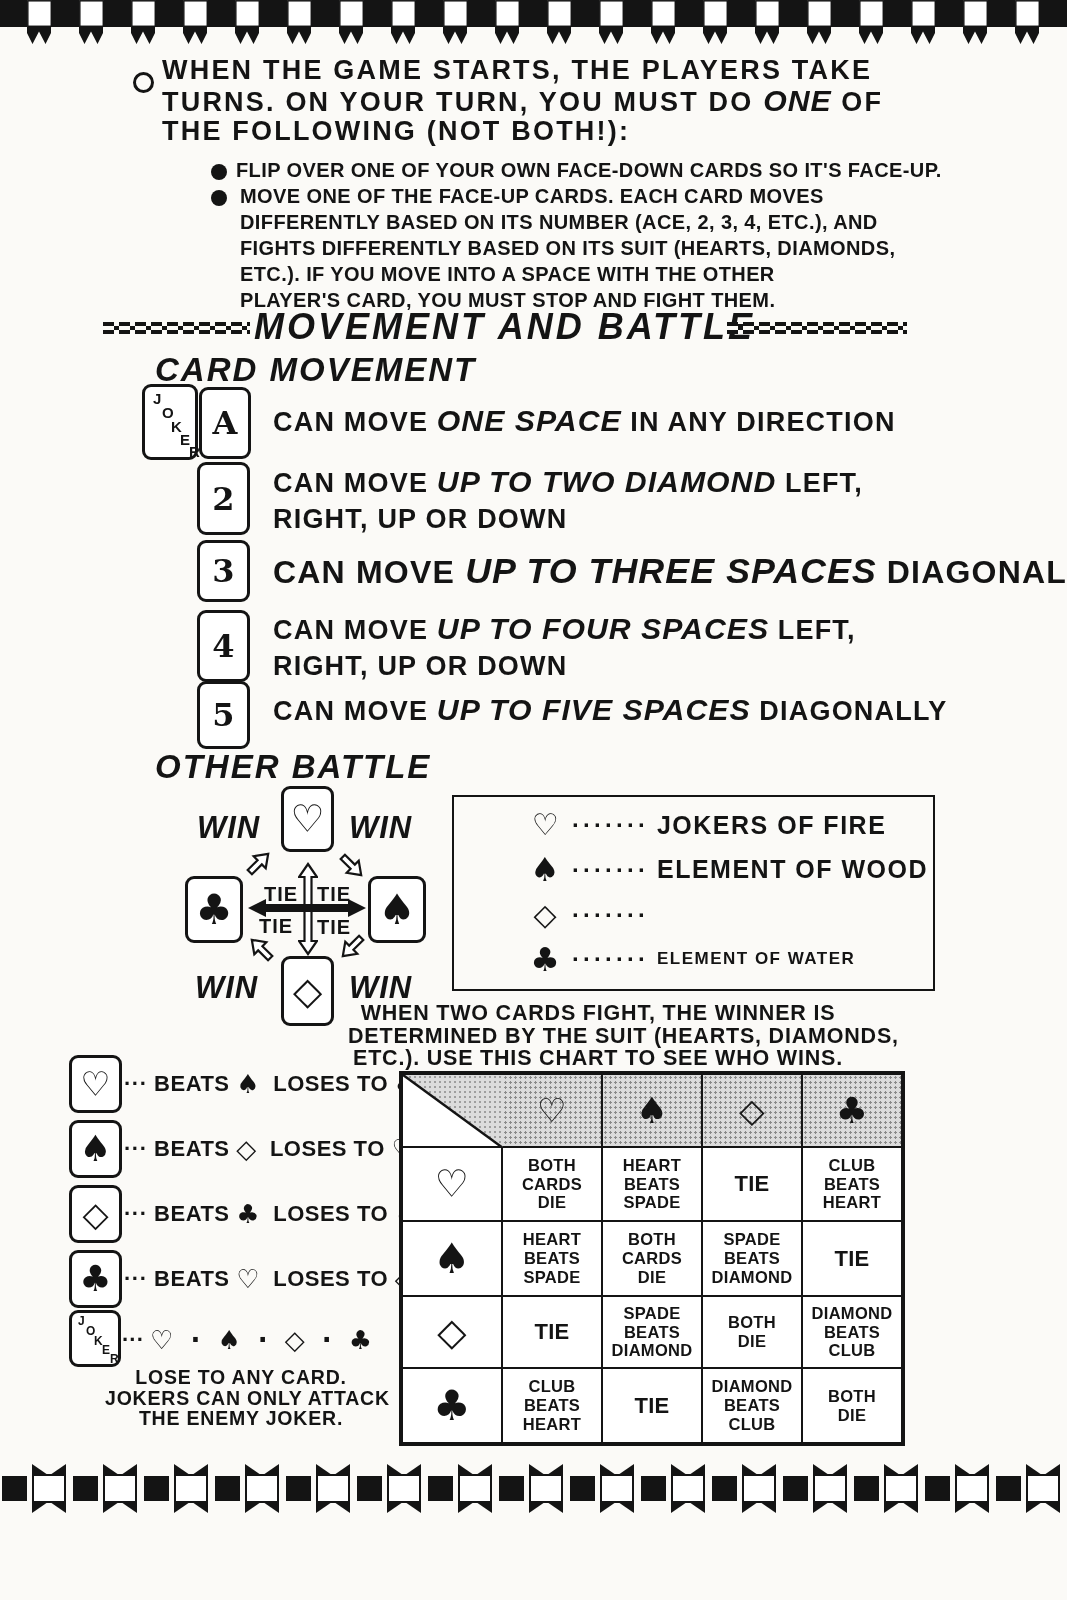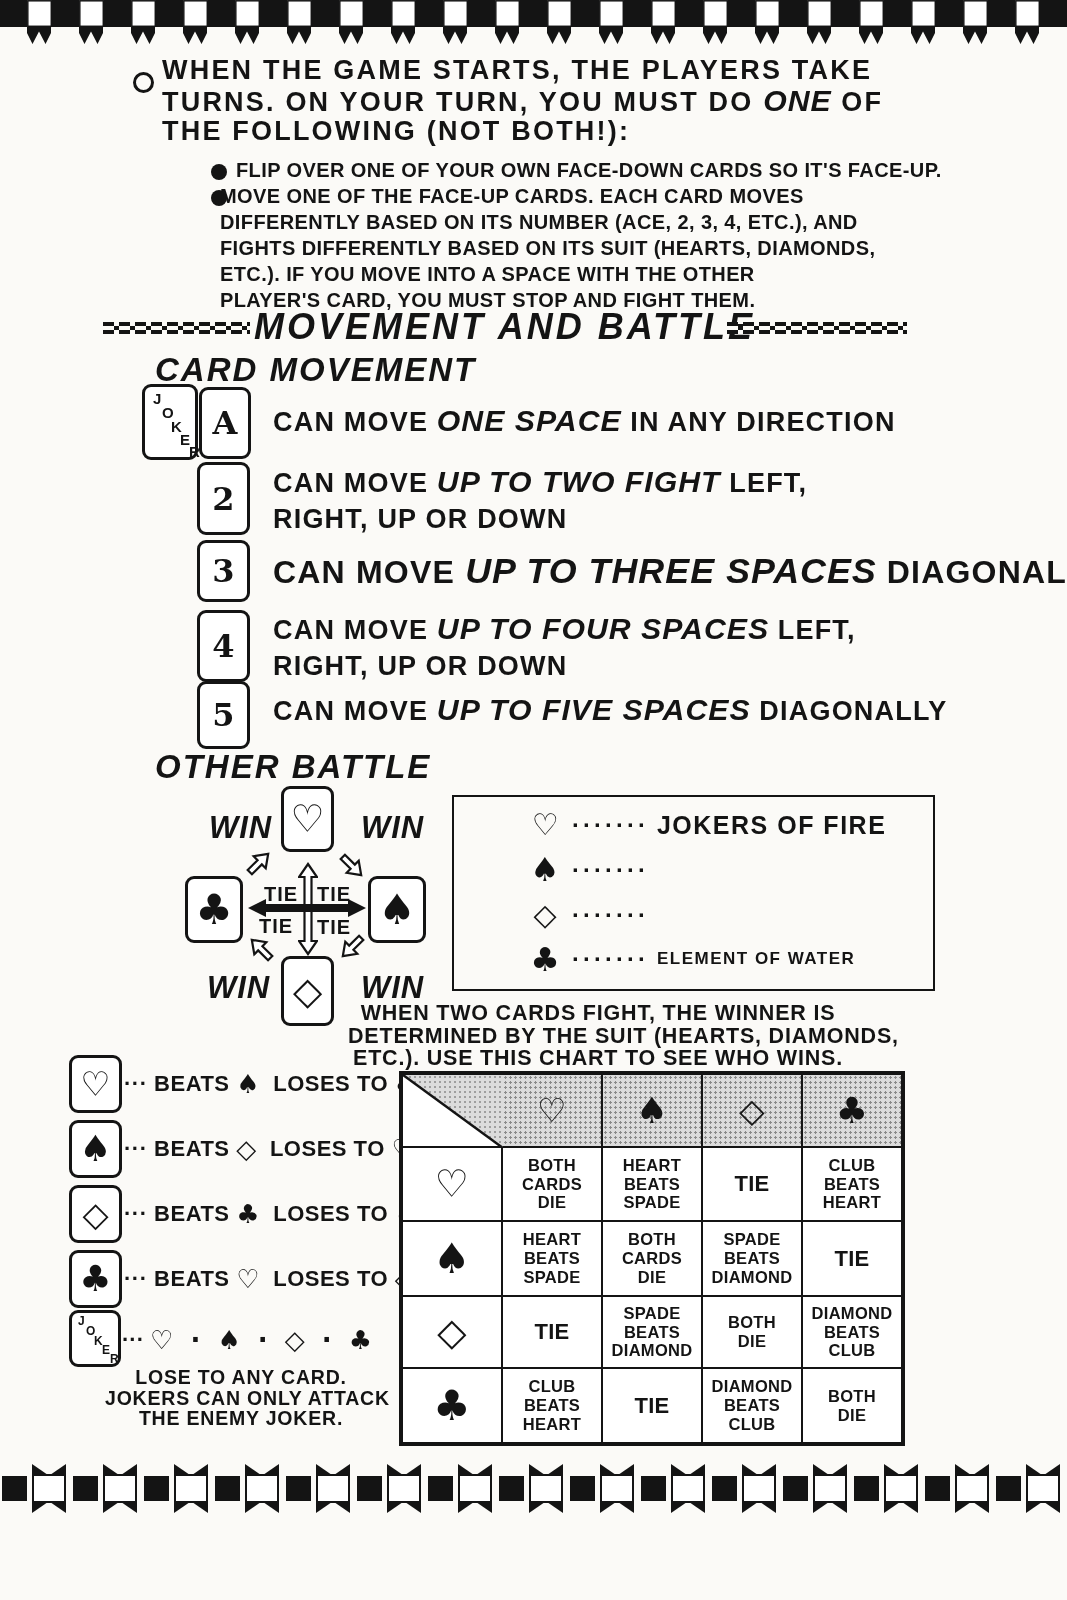--- a/index.html
+++ b/index.html
@@ -21,21 +21,21 @@
   .chain::after{content:"";position:absolute;left:0;right:0;top:4px;height:4px;
          background-image:repeating-linear-gradient(90deg,#fbfaf7 0 11px,#141414 11px 16px);}
   .halftone{background-color:#dcdcdc;background-image:radial-gradient(#8a8a8a 1px,transparent 1.4px);background-size:5px 5px;}
   .btable{position:absolute;left:399px;top:1071px;display:grid;
           grid-template-columns:100px 100px 100px 100px 100px;
           grid-template-rows:73px 74px 75px 72px 75px;
           border:3px solid #141414;background:#fff;}
   .bc{border:1px solid #141414;display:flex;align-items:center;justify-content:center;
       text-align:center;font-weight:bold;font-size:16.5px;line-height:1.15;letter-spacing:0.3px;white-space:pre-line;}
   .legend-row{display:flex;align-items:center;}
-  .win{font-size:31px;font-weight:bold;font-style:italic;letter-spacing:1px;white-space:pre;margin-left:12px;}
+  .win{font-size:31px;font-weight:bold;font-style:italic;letter-spacing:1px;white-space:pre;}
   .tie{font-size:20px;font-weight:bold;letter-spacing:1px;white-space:pre;}
   .beats-seg{display:flex;align-items:center;font-weight:bold;}
 </style>
 </head>
 <body>
 
 <svg class="abs" style="left:0;top:0;" width="1067" height="46">
   <defs>
     <pattern id="tb" width="52" height="46" patternUnits="userSpaceOnUse">
       <rect x="0" y="0" width="27" height="27" fill="#141414"></rect>
@@ -48,21 +48,21 @@
 
 <span class="circle-bullet" style="left:133px;top:72px;"></span>
 <div class="abs txt" style="left:162px;top:56px;font-size:27px;line-height:29.6px;letter-spacing:2.2px;"><span>WHEN THE GAME STARTS, THE PLAYERS TAKE
 TURNS. ON YOUR TURN, YOU MUST DO </span><span class="em">ONE</span><span> OF
 THE FOLLOWING (NOT BOTH!):</span></div>
 
 <span class="dot-bullet" style="left:211px;top:164px;"></span>
 <div class="abs txt" style="left:236px;top:157px;font-size:20px;line-height:26px;letter-spacing:0.4px;">FLIP OVER ONE OF YOUR OWN FACE-DOWN CARDS SO IT'S FACE-UP.</div>
 
 <span class="dot-bullet" style="left:211px;top:190px;"></span>
-<div class="abs txt" style="left:220px;top:183px;font-size:20px;line-height:26px;letter-spacing:0.4px;">MOVE ONE OF THE FACE-UP CARDS. EACH CARD MOVES
+<div class="abs txt" style="left:240px;top:183px;font-size:20px;line-height:26px;letter-spacing:0.4px;">MOVE ONE OF THE FACE-UP CARDS. EACH CARD MOVES
 DIFFERENTLY BASED ON ITS NUMBER (ACE, 2, 3, 4, ETC.), AND
 FIGHTS DIFFERENTLY BASED ON ITS SUIT (HEARTS, DIAMONDS,
 ETC.). IF YOU MOVE INTO A SPACE WITH THE OTHER
 PLAYER'S CARD, YOU MUST STOP AND FIGHT THEM.</div>
 
 <div class="chain" style="left:103px;top:322px;width:147px;"></div>
 <h1 class="abs" style="left:254px;top:306px;font-size:36px;letter-spacing:3px;">MOVEMENT AND BATTLE</h1>
 <div class="chain" style="left:727px;top:322px;width:180px;"></div>
 
 <h2 class="abs" style="left:155px;top:351px;font-size:33px;letter-spacing:2px;">CARD MOVEMENT</h2>
@@ -75,21 +75,21 @@
   <span class="jl" style="left:44px;top:57px;font-size:15px;">R</span>
 </div>
 <div class="card" style="left:199px;top:387px;width:52px;height:72px;">
   <span class="cardnum">A</span>
 </div>
 <div class="abs txt" style="left:273px;top:404px;font-size:27px;letter-spacing:1.2px;"><span>CAN MOVE </span><span class="em">ONE SPACE</span><span> IN ANY DIRECTION</span></div>
 
 <div class="card" style="left:197px;top:462px;width:53px;height:73px;">
   <span class="cardnum">2</span>
 </div>
-<div class="abs txt" style="left:273px;top:464px;font-size:27px;line-height:36px;letter-spacing:1.2px;"><span>CAN MOVE </span><span class="em">UP TO TWO FIGHT</span><span> LEFT,
+<div class="abs txt" style="left:273px;top:464px;font-size:27px;line-height:36px;letter-spacing:1.2px;"><span>CAN MOVE </span><span class="em">UP TO TWO DIAMOND</span><span> LEFT,
 RIGHT, UP OR DOWN</span></div>
 
 <div class="card" style="left:197px;top:540px;width:53px;height:62px;">
   <span class="cardnum">3</span>
 </div>
 <div class="abs txt" style="left:273px;top:551px;font-size:32px;letter-spacing:1.2px;"><span>CAN MOVE </span><span class="em">UP TO THREE SPACES</span><span> DIAGONALLY</span></div>
 
 <div class="card" style="left:197px;top:610px;width:53px;height:72px;">
   <span class="cardnum">4</span>
 </div>
@@ -150,20 +150,21 @@
 
 <div class="abs" style="left:452px;top:795px;width:483px;height:196px;border:2.5px solid #141414;background:#fbfaf7;box-sizing:border-box;display:flex;flex-direction:column;justify-content:space-evenly;padding-left:72px;">
   <div class="legend-row">
     <span class="suit" style="font-size:30px;width:38px;text-align:center;">♡</span>
     <span class="txt" style="font-size:24px;letter-spacing:3px;margin:0 8px;">·······</span>
     <span class="txt" style="font-size:25px;letter-spacing:1.5px;">JOKERS OF FIRE</span>
   </div>
   <div class="legend-row">
     <span class="suit" style="font-size:33px;width:38px;text-align:center;">♠</span>
     <span class="txt" style="font-size:24px;letter-spacing:3px;margin:0 8px;">·······</span>
+    <span class="txt" style="font-size:25px;letter-spacing:1.5px;">ELEMENT OF WOOD</span>
   </div>
   <div class="legend-row">
     <span class="suit" style="font-size:30px;width:38px;text-align:center;">◇</span>
     <span class="txt" style="font-size:24px;letter-spacing:3px;margin:0 8px;">·······</span>
   </div>
   <div class="legend-row">
     <span class="suit" style="font-size:33px;width:38px;text-align:center;">♣</span>
     <span class="txt" style="font-size:24px;letter-spacing:3px;margin:0 8px;">·······</span>
     <span class="txt" style="font-size:17px;letter-spacing:1.5px;">ELEMENT OF WATER</span>
   </div>

